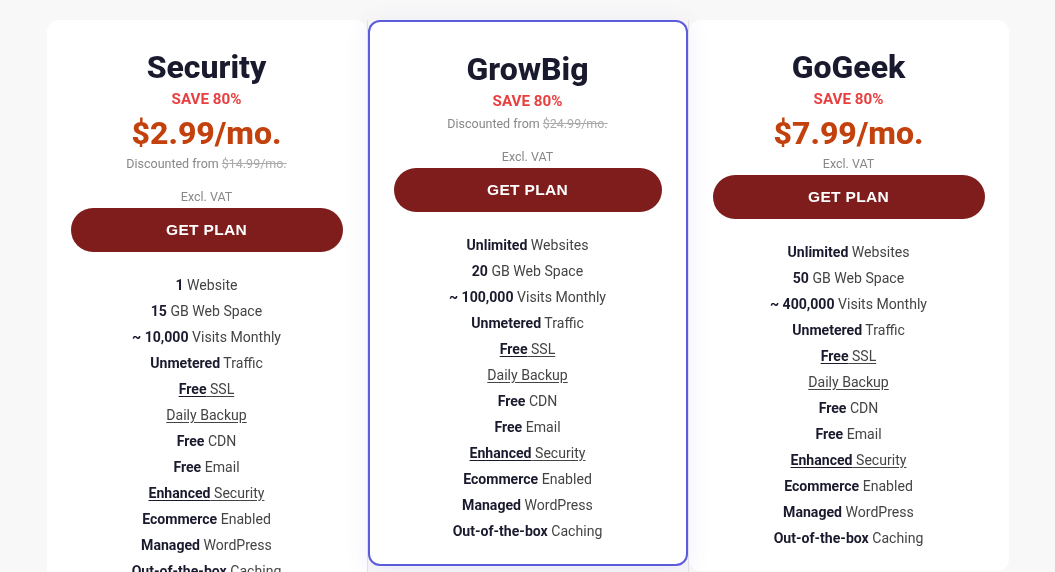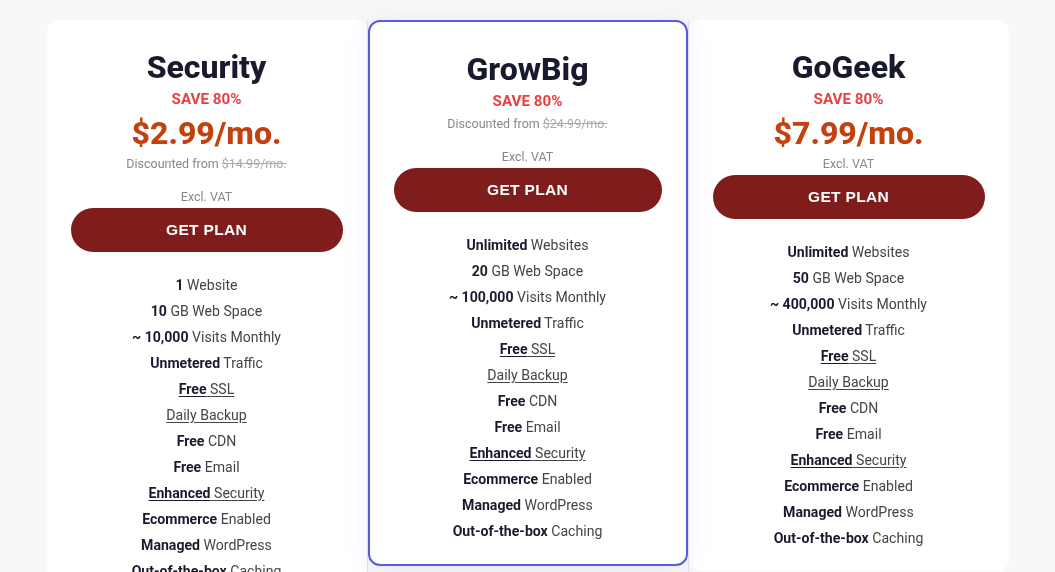--- a/index.html
+++ b/index.html
@@ -109,21 +109,21 @@
       align-self: stretch;
       min-height: 520px;
     }
   </style>
 </head>
 <body>
 
 <div class="plans-container">
     <div class="plan-card"><div class="plan-name">Security</div><div class="save-badge">SAVE 80%</div><div class="price">$2.99/mo.</div><div class="discounted-from">Discounted from <s>$14.99/mo.</s></div><div class="excl-vat">Excl. VAT</div><button class="get-plan-btn">GET PLAN</button><ul class="features-list">
         <li><span class="bold">1</span><span> Website</span></li>
-        <li><span class="bold">10</span><span> GB Web Space</span></li>
+        <li><span class="bold">15</span><span> GB Web Space</span></li>
         <li><span class="bold">~ 10,000</span><span> Visits Monthly</span></li>
         <li><span class="bold">Unmetered</span><span> Traffic</span></li>
         <li><span class="bold underline">Free</span><span class="underline"> SSL</span></li>
         <li style="text-decoration: underline; text-underline-offset: 2px;">Daily Backup</li>
         <li><span class="bold">Free</span><span> CDN</span></li>
         <li><span class="bold">Free</span><span> Email</span></li>
         <li><span class="bold underline">Enhanced</span><span class="underline"> Security</span></li>
         <li><span class="bold">Ecommerce</span><span> Enabled</span></li>
         <li><span class="bold">Managed</span><span> WordPress</span></li>
         <li><span class="bold">Out-of-the-box</span><span> Caching</span></li>

